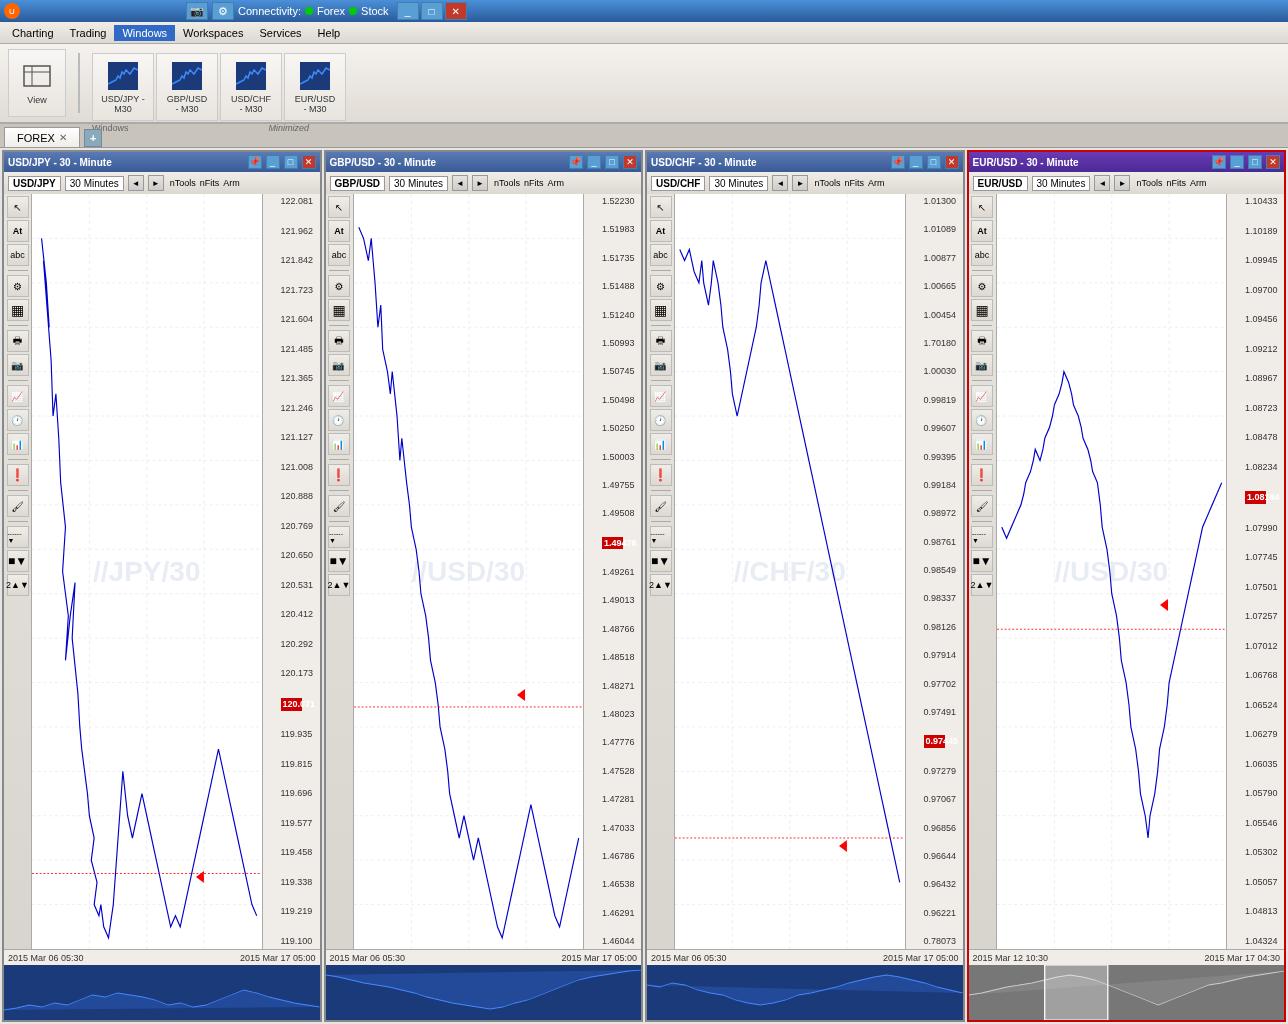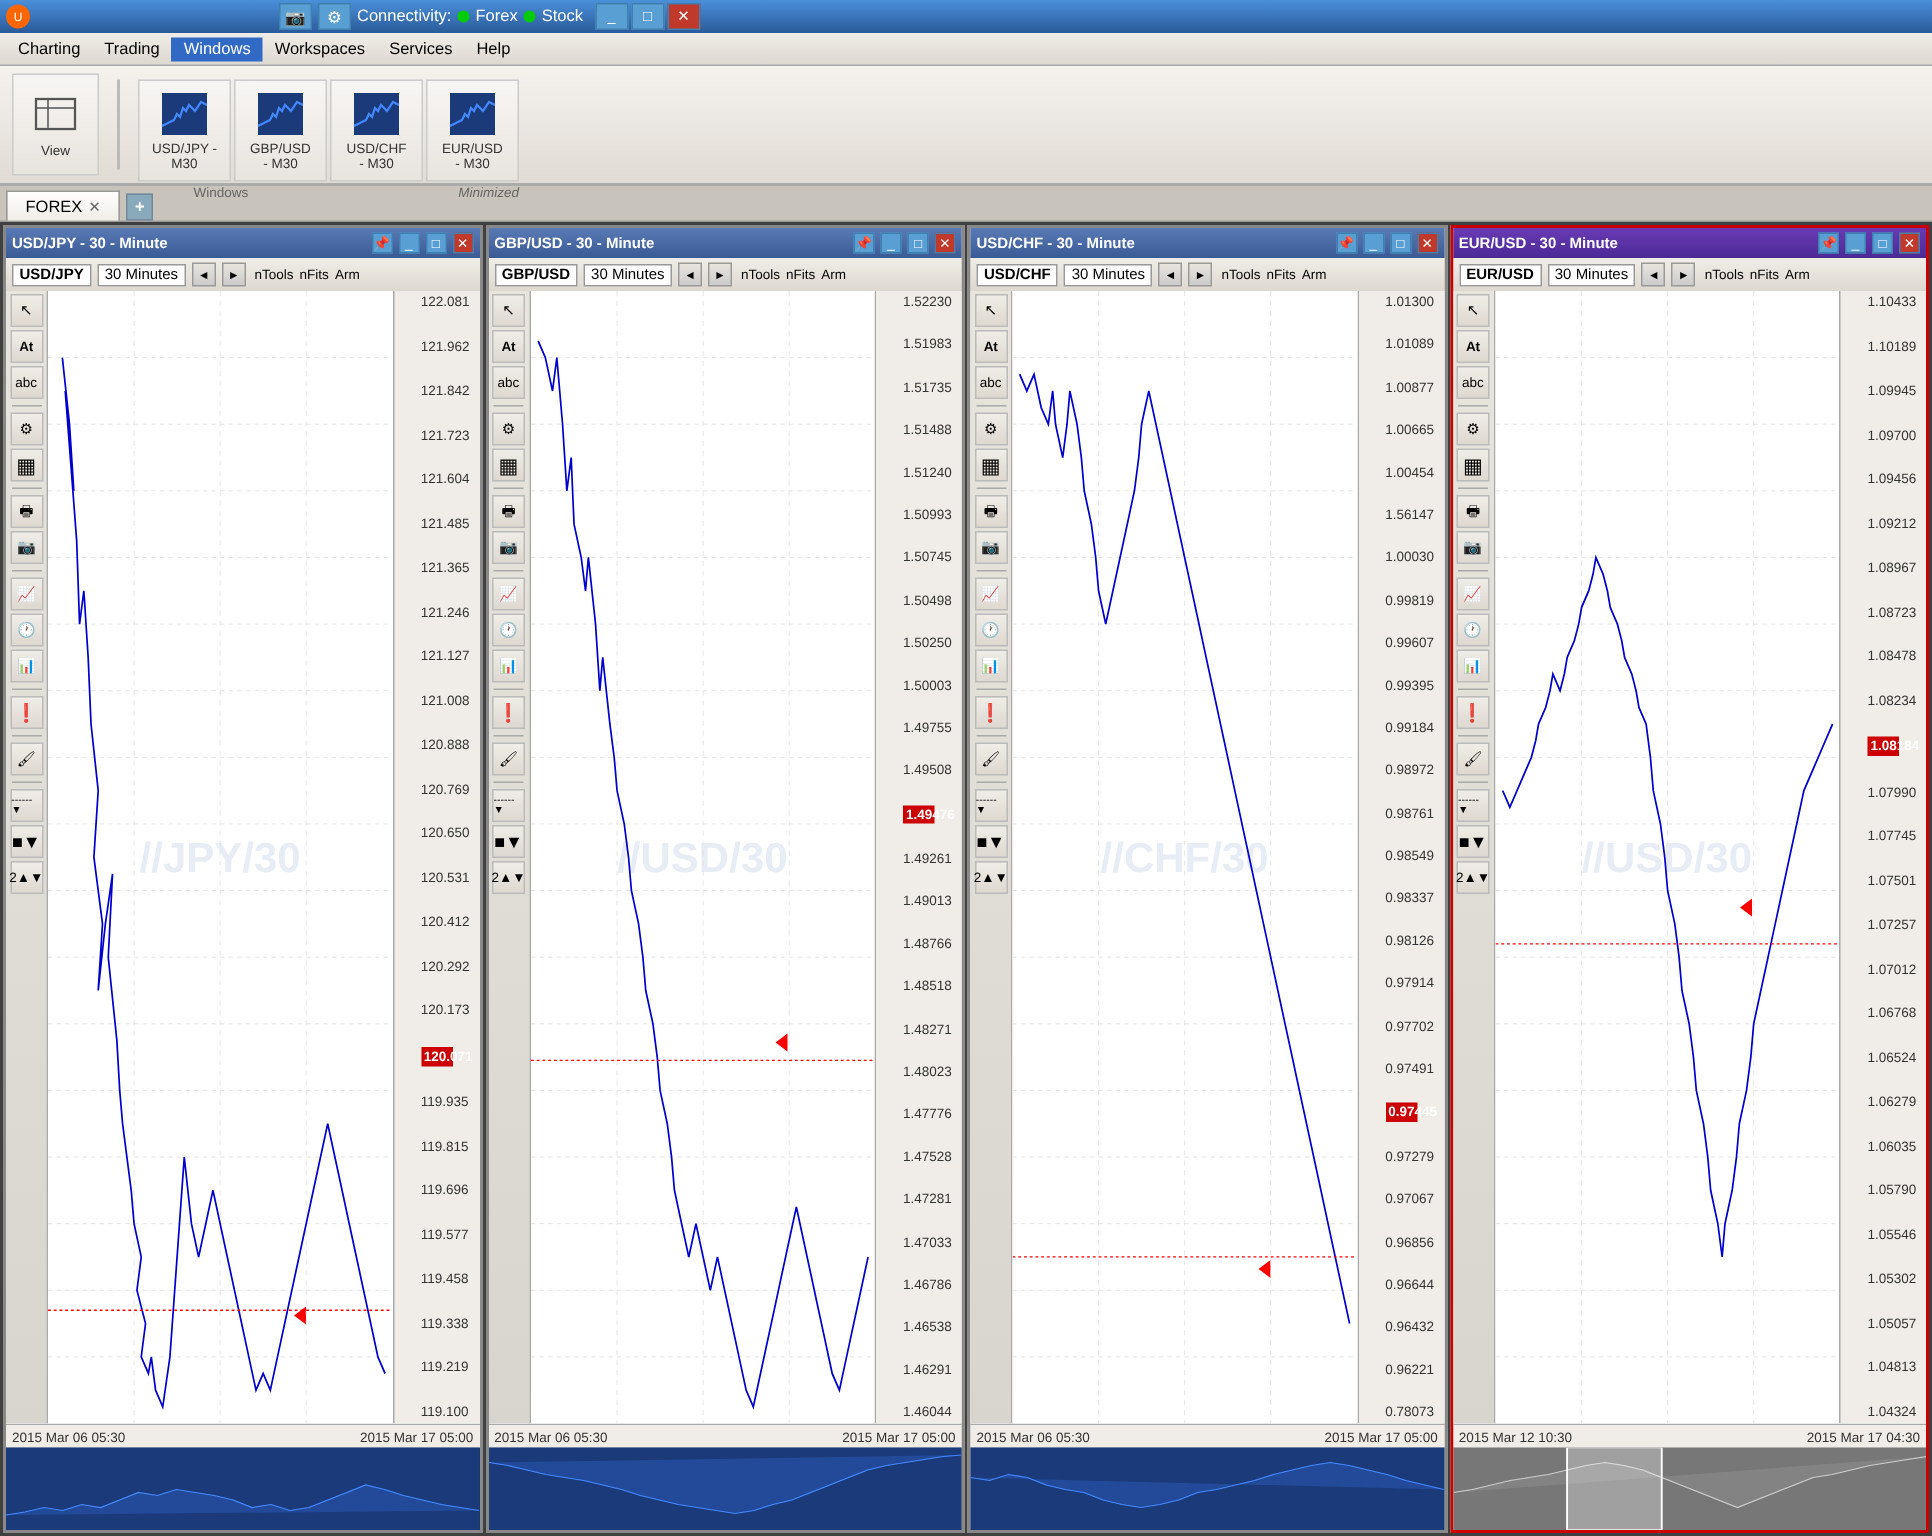--- a/index.html
+++ b/index.html
@@ -81,21 +81,21 @@
       font-size: 11px;
     }
     .tab.active { background: linear-gradient(to bottom, #fff, #f0ede8); }
     .tab-close { font-size: 10px; color: #666; cursor: pointer; }
     .tab-add { width: 18px; height: 18px; background: #8ab; border: 1px solid #789; display: flex; align-items: center; justify-content: center; cursor: pointer; color: white; font-weight: bold; margin-left: 4px; }
     
     
     #chart-area {
       display: flex;
       height: calc(1024px - 22px - 22px - 80px - 24px);
-      background: #404040;
+      background: #e5e5e5;
       gap: 2px;
       padding: 2px;
     }
     
     
     .chart-panel {
       flex: 1;
       display: flex;
       flex-direction: column;
       background: #e8e4de;
@@ -303,21 +303,21 @@
           <rect x="2" y="4" width="26" height="20" fill="none" stroke="#555" stroke-width="1.5"></rect>
           <line x1="2" y1="10" x2="28" y2="10" stroke="#555" stroke-width="1"></line>
           <line x1="10" y1="4" x2="10" y2="24" stroke="#555" stroke-width="1"></line>
         </svg>
     </div>
     <span>View</span>
   </div>
 
   <div class="toolbar-separator"></div>
 
-  <div style="display:flex;flex-direction:column;align-items:flex-end;margin-top:20px;">
+  <div style="display:flex;flex-direction:column;align-items:flex-start;margin-top:20px;">
     <div style="display:flex;gap:2px;">
       <div class="toolbar-btn" style="width:62px;">
         <div class="toolbar-icon">
           <svg width="30" height="28" viewBox="0 0 30 28">
               <rect x="0" y="0" width="30" height="28" fill="#1a3a7a"></rect>
               <polyline points="0,22 4,20 8,18 10,14 12,16 14,10 16,12 18,8 22,12 26,6 30,8" fill="none" stroke="#4488ff" stroke-width="1.5"></polyline>
             </svg>
         </div>
         <span style="font-size:9px;text-align:center;">USD/JPY
 - M30</span>
@@ -659,21 +659,21 @@
           <polyline points="5,50 10,60 15,50 20,70 25,80 28,60 30,80 35,100 38,80 40,60 45,80 48,100 50,120 55,140 58,160 60,180 65,200 70,180 75,160 80,140 85,120 88,100 90,80 95,60 100,80 105,100 110,120 115,140 120,160 125,180 130,200 135,220 140,240 145,260 150,280 155,300 160,320 165,340 170,360 175,380 180,400 185,420 190,440 195,460 200,480 205,500 210,520 215,540 220,560 225,580 230,600 235,620" fill="none" stroke="#0000cc" stroke-width="1.2"></polyline>
           <line x1="0" y1="580" x2="240" y2="580" stroke="red" stroke-width="0.8" stroke-dasharray="2,2"></line>
         </svg>
       </div>
       <div class="price-axis">
         <div class="price-label">1.01300</div>
         <div class="price-label">1.01089</div>
         <div class="price-label">1.00877</div>
         <div class="price-label">1.00665</div>
         <div class="price-label">1.00454</div>
-        <div class="price-label">1.56147</div>
+        <div class="price-label">1.70180</div>
         <div class="price-label">1.00030</div>
         <div class="price-label">0.99819</div>
         <div class="price-label">0.99607</div>
         <div class="price-label">0.99395</div>
         <div class="price-label">0.99184</div>
         <div class="price-label">0.98972</div>
         <div class="price-label">0.98761</div>
         <div class="price-label">0.98549</div>
         <div class="price-label">0.98337</div>
         <div class="price-label">0.98126</div>

